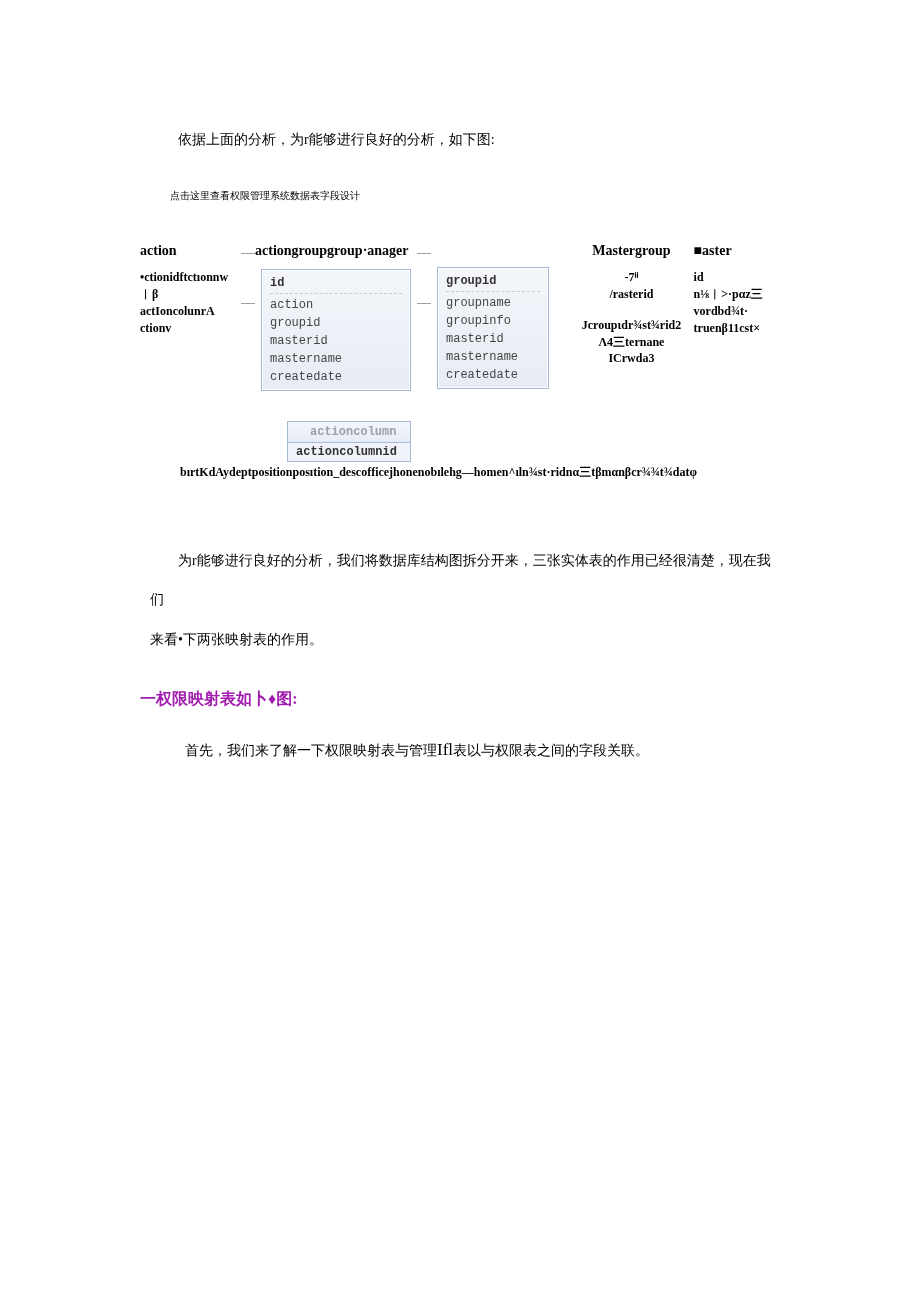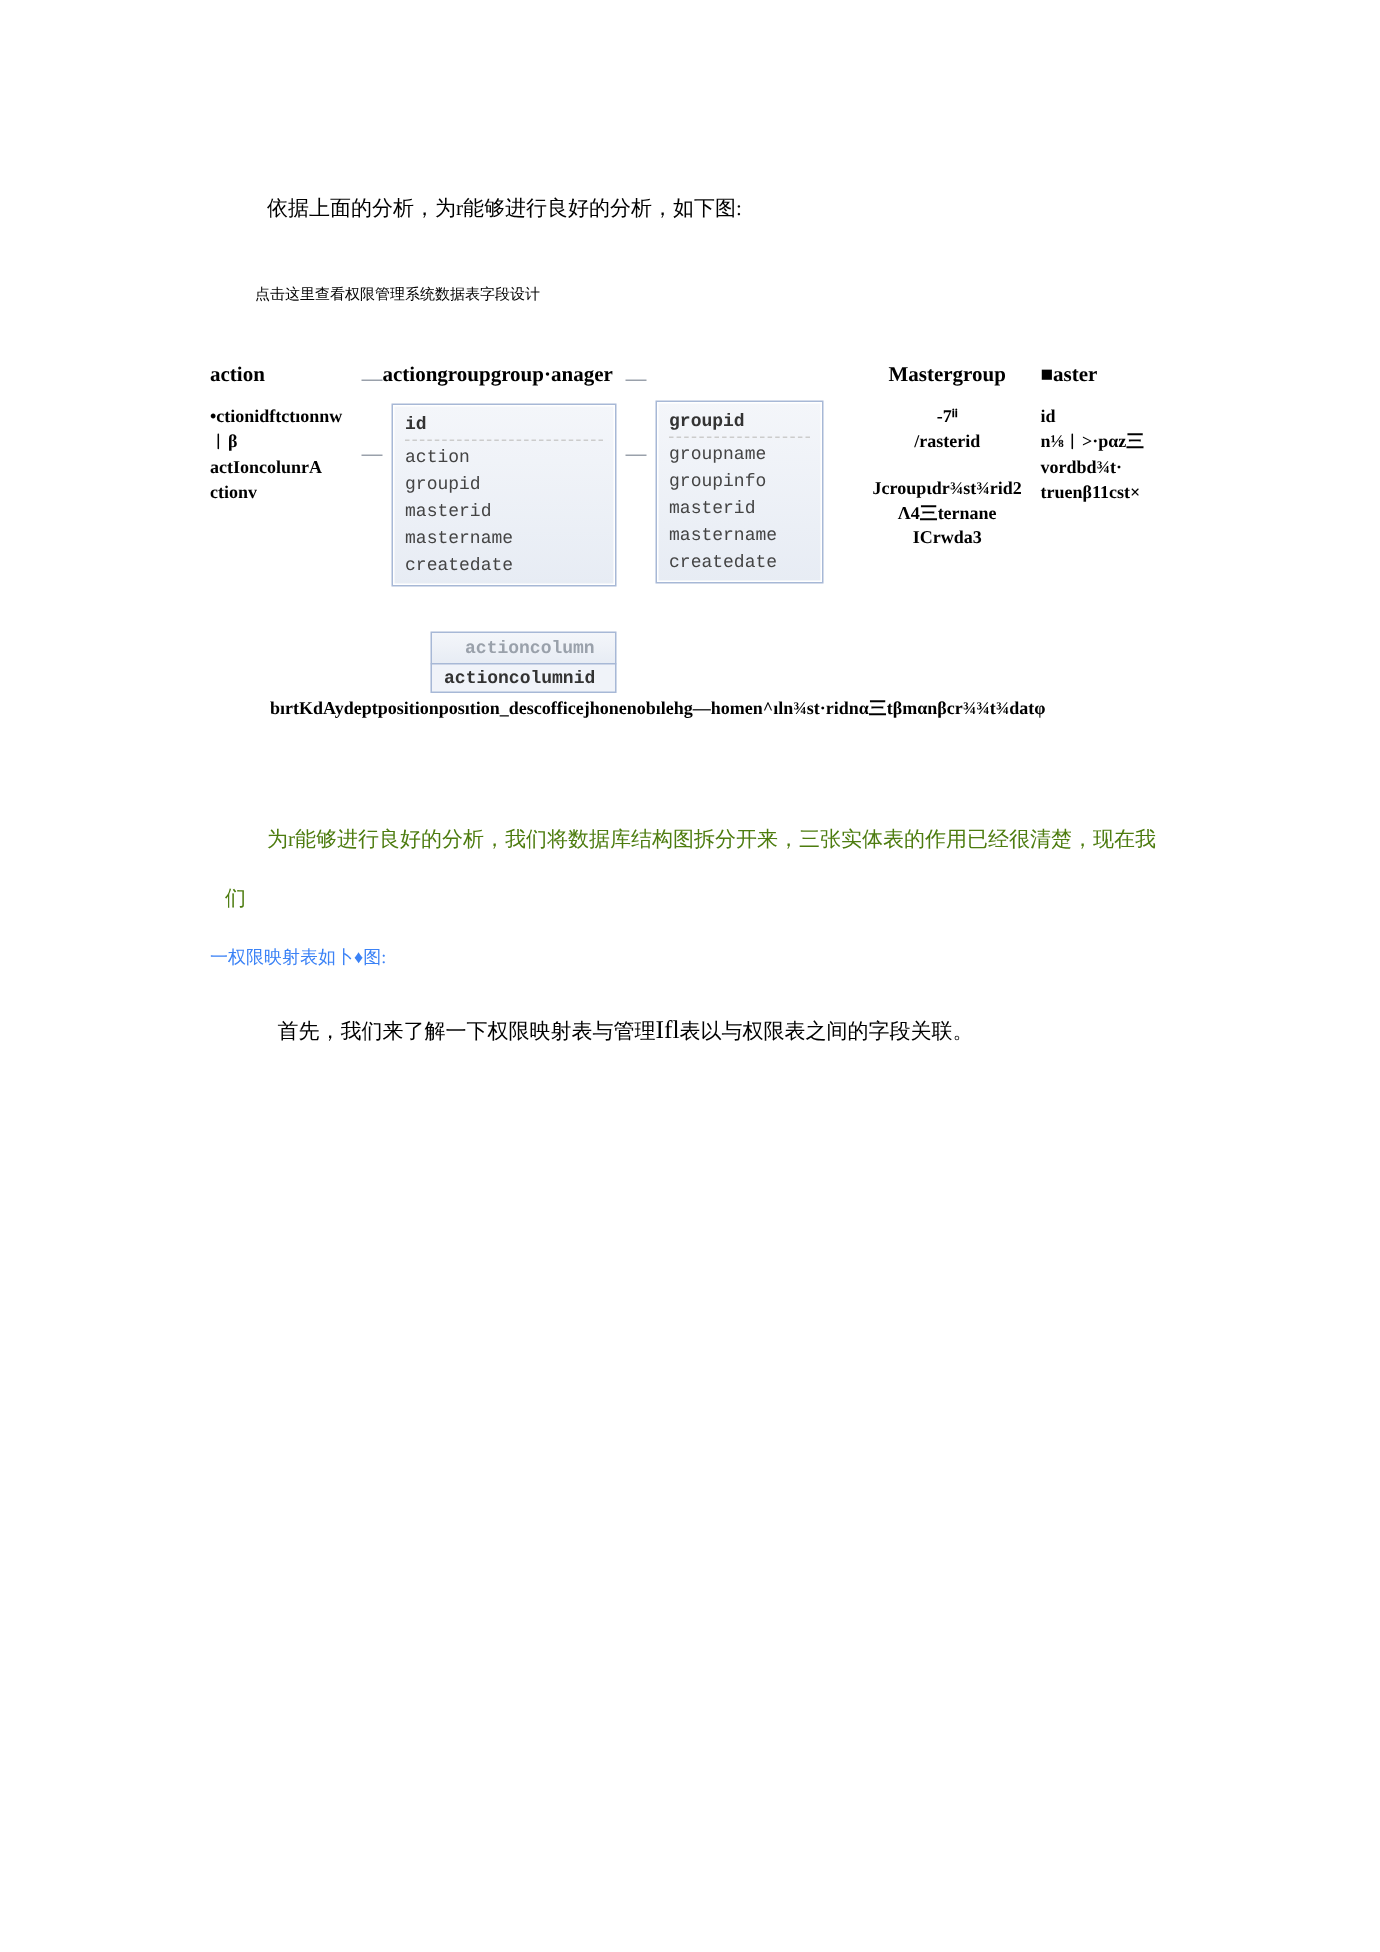--- a/index.html
+++ b/index.html
@@ -133,35 +133,36 @@
   .footer-line2 {
     font-family: "Times New Roman", serif;
     font-weight: bold;
     font-size: 12px;
     text-align: left;
     margin: 2px 0 0 40px;
   }
   .body-para {
     font-size: 14px;
     line-height: 2.8;
-    color: #4d7c0f;
+    color: #000000;
     text-indent: 2em;
     margin: 60px 0 0 0;
   }
   .body-para2 {
     font-size: 14px;
     line-height: 2.8;
     color: #000;
     text-indent: 0;
     margin: 0 0 30px 0;
   }
   .heading-line {
-    font-size: 12px;
-    color: #3b82f6;
+    font-size: 16px;
+    color: #a21caf;
     margin: 10px 0 30px -10px;
+    font-weight: bold;
   }
   .sub-para {
     font-size: 14px;
     color: #000;
     text-indent: 2.5em;
     margin: 0 0 30px 0;
   }
   .serif-inline {
     font-family: "Times New Roman", serif;
   }
@@ -238,20 +239,21 @@
         <div class="plain">vordbd¾t·</div>
         <div class="plain">truenβ11cst×</div>
       </div>
 
     </div>
 
     <div class="footer-line2">bırtKdAydeptpositionposıtion_descofficejhonenobılehg—homen^ıln¾st·ridnα三tβmαnβcr¾¾t¾datφ</div>
   </div>
 
   <p class="body-para">为r能够进行良好的分析，我们将数据库结构图拆分开来，三张实体表的作用已经很清楚，现在我们</p>
+  <p class="body-para2">来看•下两张映射表的作用。</p>
 
   <p class="heading-line">一权限映射表如卜♦图:</p>
 
   <p class="sub-para">
     <span>首先，我们来了解一下权限映射表与管理</span><span class="serif-inline" style="font-size:17px;">Ifl</span><span>表以与权限表之间的字段关联。</span>
   </p>
 
 </div>
 
 </body></html>

